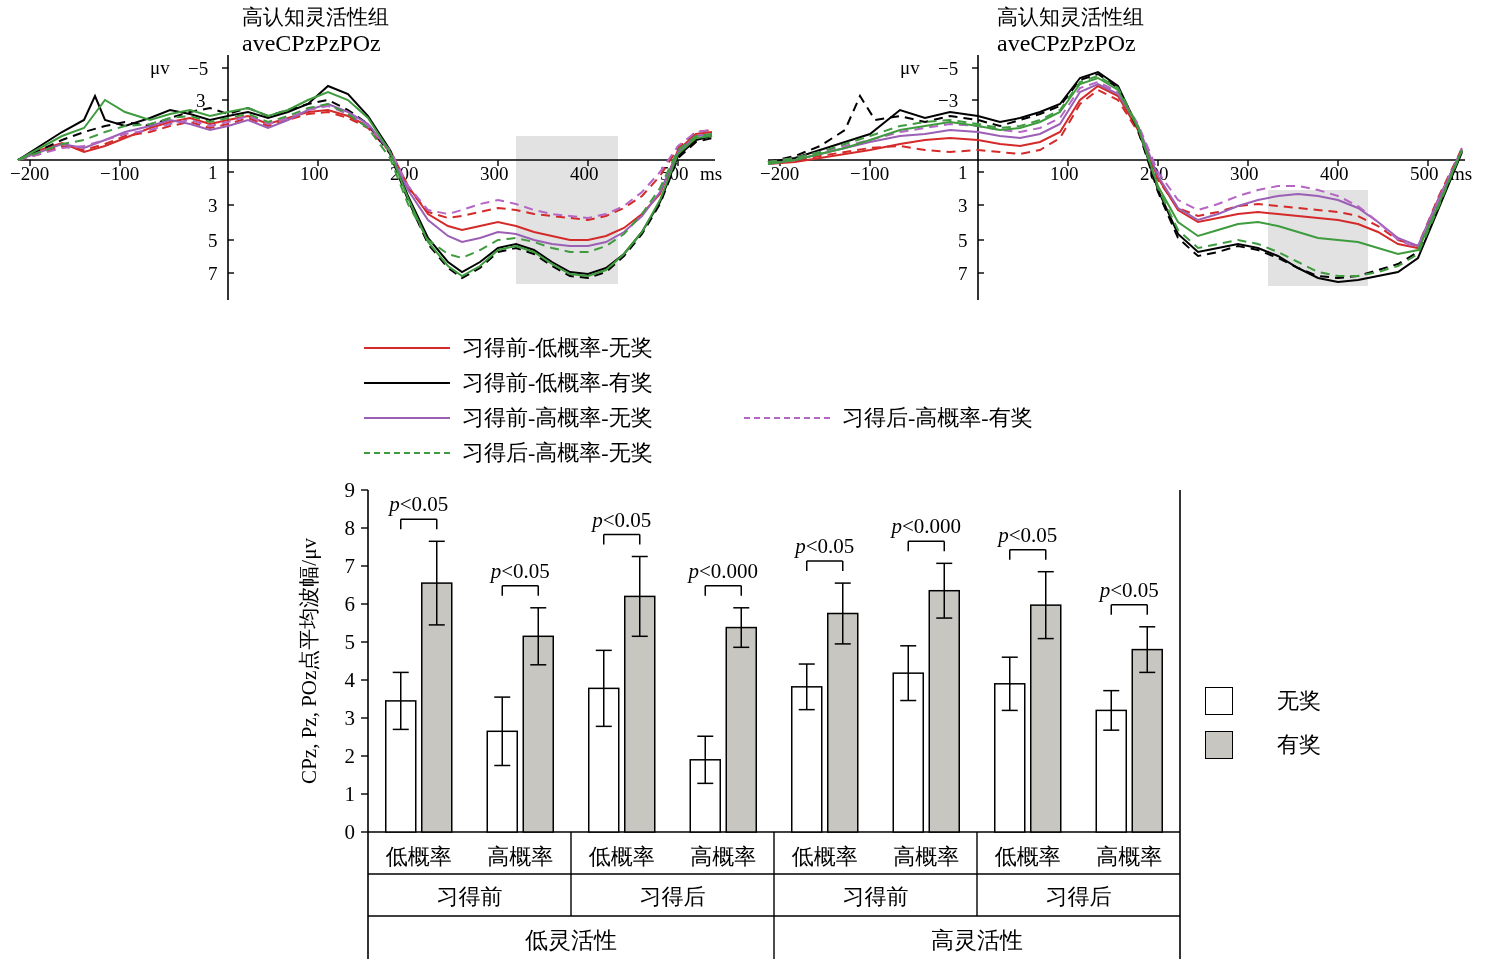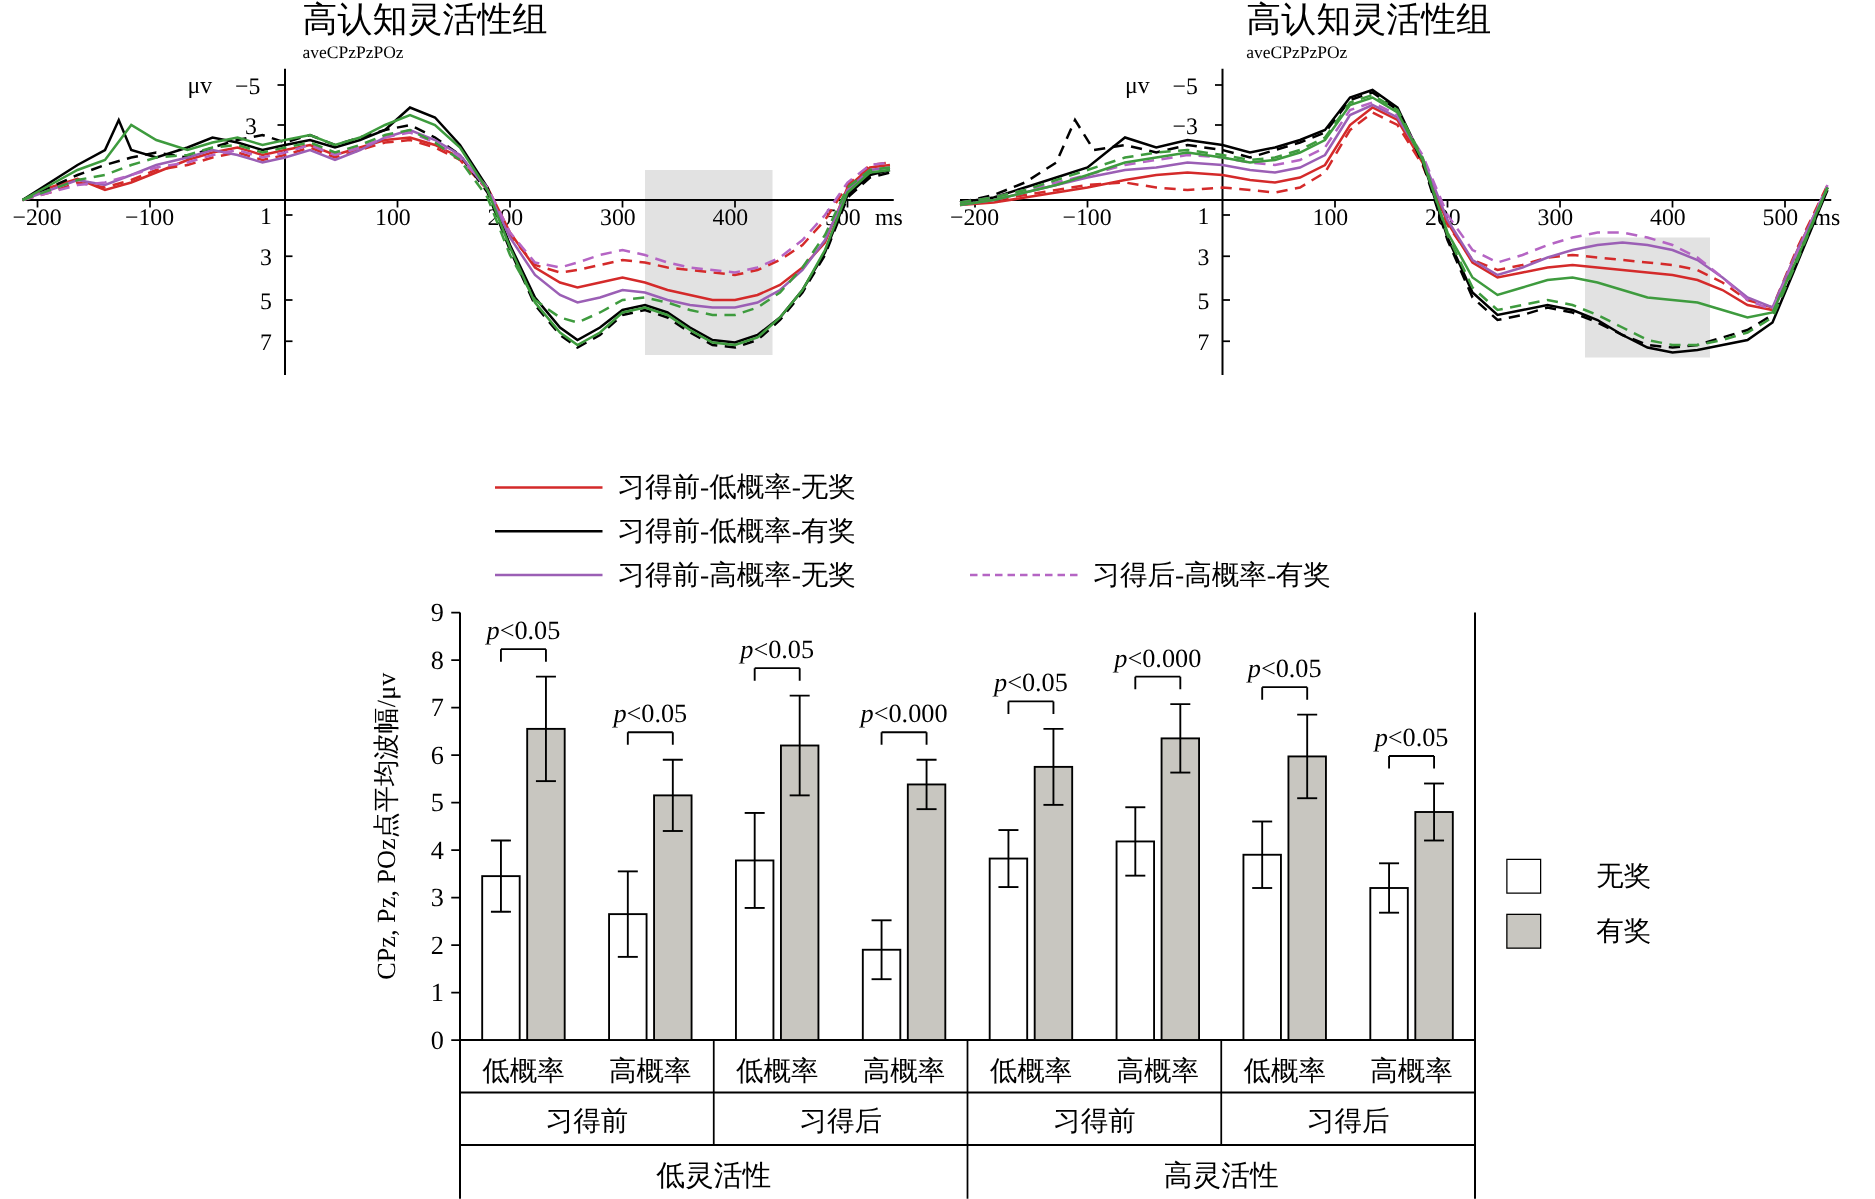--- a/index.html
+++ b/index.html
@@ -1,21 +1,21 @@
 <!DOCTYPE html>
 <html><head>
 <meta charset="utf-8">
 <style>
   html,body{margin:0;padding:0;}
   body{width:1500px;height:959px;background:#ffffff;font-family:"Liberation Serif",serif;color:#000;position:relative;overflow:hidden;}
   .erp-wrap{position:absolute;top:0;left:0;width:1500px;height:320px;}
-  .erp-title{position:absolute;font-size:28px;line-height:26px;white-space:nowrap;}
-  .erp-sub{position:absolute;font-size:14px;line-height:26px;white-space:nowrap;font-family:"Liberation Serif",serif;}
+  .erp-title{position:absolute;font-size:21px;line-height:26px;white-space:nowrap;}
+  .erp-sub{position:absolute;font-size:24px;line-height:26px;white-space:nowrap;font-family:"Liberation Serif",serif;}
   svg{display:block;}
-  .legend{position:absolute;left:396px;top:330px;width:760px;height:140px;margin-top:42px;}
+  .legend{position:absolute;left:364px;top:330px;width:760px;height:140px;}
   .legend-row{display:flex;align-items:center;height:35px;}
   .legend-cell{display:flex;align-items:center;width:380px;}
   .legend-line{width:86px;height:0;border-top-width:2.2px;border-top-style:solid;margin-right:12px;}
   .legend-label{font-size:22px;white-space:nowrap;}
   .bar-wrap{position:absolute;left:290px;top:480px;width:1210px;height:479px;}
   .blegend{position:absolute;left:1205px;top:686px;font-size:22px;}
   .blegend div{display:flex;align-items:center;margin-bottom:14px;gap:32px;}
   .swatch{width:26px;height:26px;border:1.6px solid #000;margin-right:12px;}
   .swatch.filled{background:#c8c6c0;}
   .swatch.empty{background:#fff;}
@@ -154,20 +154,24 @@
     <div class="legend-cell">
       <span class="legend-line" style="border-color:#9b5fb5;"></span>
       <span class="legend-label">习得前-高概率-无奖</span>
     </div>
     <div class="legend-cell">
       <span class="legend-line" style="border-color:#b565c4;border-top-style:dashed;"></span>
       <span class="legend-label">习得后-高概率-有奖</span>
     </div>
   </div>
   <div class="legend-row">
+    <div class="legend-cell">
+      <span class="legend-line" style="border-color:#3e9b3e;border-top-style:dashed;"></span>
+      <span class="legend-label">习得后-高概率-无奖</span>
+    </div>
   </div>
 </div>
 
 <div class="bar-wrap">
   <svg id="barsvg" width="1210" height="479" viewBox="0 0 1210 479">
       <line x1="78" y1="10" x2="78" y2="352" stroke="#000" stroke-width="1.6"></line>
       <line x1="78" y1="352" x2="890" y2="352" stroke="#000" stroke-width="1.6"></line>
       <line x1="890" y1="10" x2="890" y2="352" stroke="#000" stroke-width="1.6"></line>
       <line x1="71" y1="352" x2="78" y2="352" stroke="#000" stroke-width="1.4"></line>
       <text x="65" y="359" font-size="21" text-anchor="end" font-family="Liberation Serif, serif">0</text>

